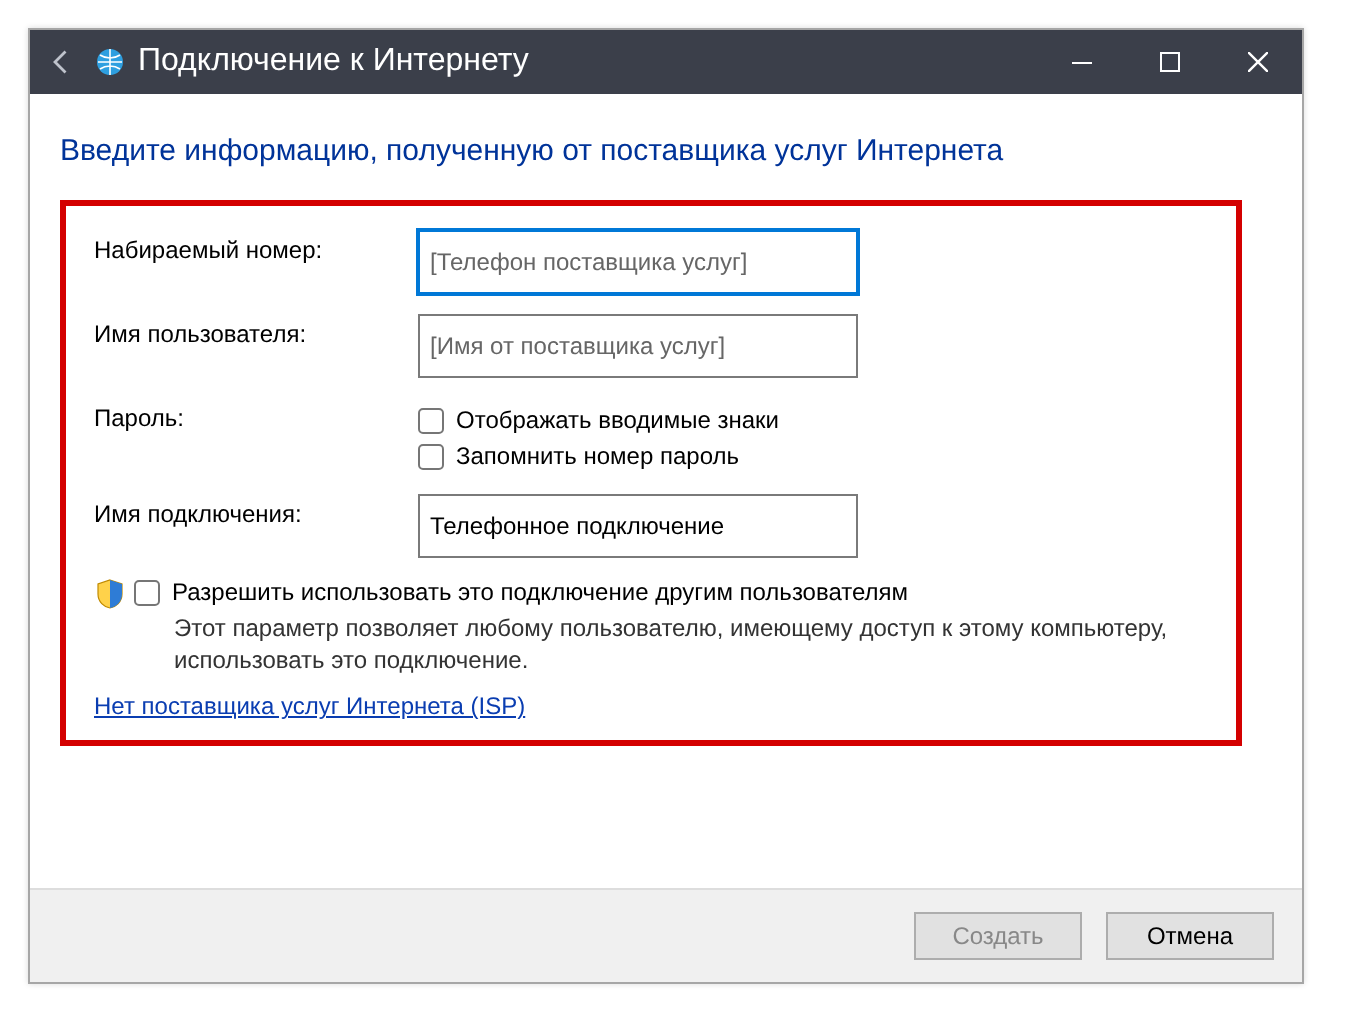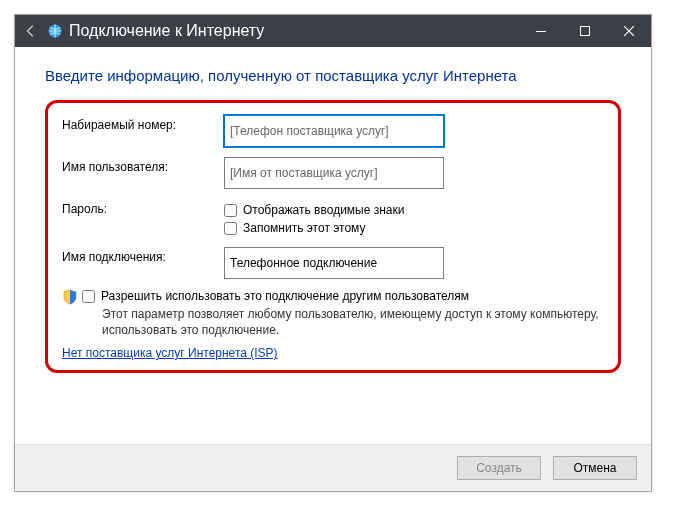--- a/index.html
+++ b/index.html
@@ -4,23 +4,23 @@
 <style>
   html,body{margin:0;padding:0;background:#fff;font-family:"Segoe UI",Tahoma,sans-serif;font-size:12px;color:#000}
   .outer{width:678px;height:518px;position:relative;background:#fff;box-sizing:border-box;padding:14px 14px}
   .window{width:636px;height:476px;background:#fff;border:1px solid #a6a6a6;box-shadow:0 0 3px rgba(0,0,0,.15);position:relative;display:flex;flex-direction:column}
   .titlebar{height:32px;background:#3b3f4a;display:flex;align-items:center;color:#fff}
   .titlebar .back{width:32px;display:flex;align-items:center;justify-content:center;color:#c9ccd3}
   .titlebar .icon{width:16px;height:16px;display:inline-flex;align-items:center;justify-content:center;margin-right:6px}
   .titlebar .title{flex:1;font-size:16px;color:#fff}
   .ctrls{display:flex;height:100%}
   .ctrls .btn{width:44px;display:flex;align-items:center;justify-content:center;color:#fff}
-  .body{flex:1;padding:18px 30px 0 30px;position:relative}
+  .body{flex:1;padding:18px 30px 0 15px;position:relative}
   .heading{color:#003399;font-size:15px;margin:2px 0 16px 0}
-  .redbox{border:3px solid #d40000;border-radius:12px;padding:12px 14px 10px 14px}
+  .redbox{border:3px solid #d40000;border-radius:0;padding:12px 14px 10px 14px}
   .row{display:flex;align-items:flex-start;margin-bottom:10px}
   .row .lbl{width:162px;padding-top:3px}
   .row .fld{width:220px}
   .row .side{margin-left:14px}
   input.txt{box-sizing:border-box;width:220px;height:32px;padding:2px 5px;font-family:inherit;font-size:12px;border:1px solid #7a7a7a;background:#fff;color:#000}
   input.txt::placeholder{color:#666}
   input.txt.focus{border:1px solid #0078d7;outline:1px solid #0078d7}
   .chk{display:flex;align-items:center;margin-top:4px}
   .chk input{margin:0 6px 0 0;width:13px;height:13px}
   .link{color:#0a3db1;text-decoration:underline;cursor:pointer}
@@ -88,21 +88,21 @@
 
         <div class="row" style="margin-bottom:2px">
           <div class="lbl">Пароль:</div>
           <div class="fld">
             <label class="chk">
                 <input type="checkbox" style="">
                 <span>Отображать вводимые знаки</span>
               </label>
             <label class="chk">
                 <input type="checkbox" style="">
-                <span>Запомнить этот этому</span>
+                <span>Запомнить номер пароль</span>
               </label>
           </div>
         </div>
 
         <div class="row" style="margin-top:12px">
           <div class="lbl">Имя подключения:</div>
           <div class="fld"><input class="txt" value="Телефонное подключение" style=""></div>
         </div>
 
         <div class="permit">

